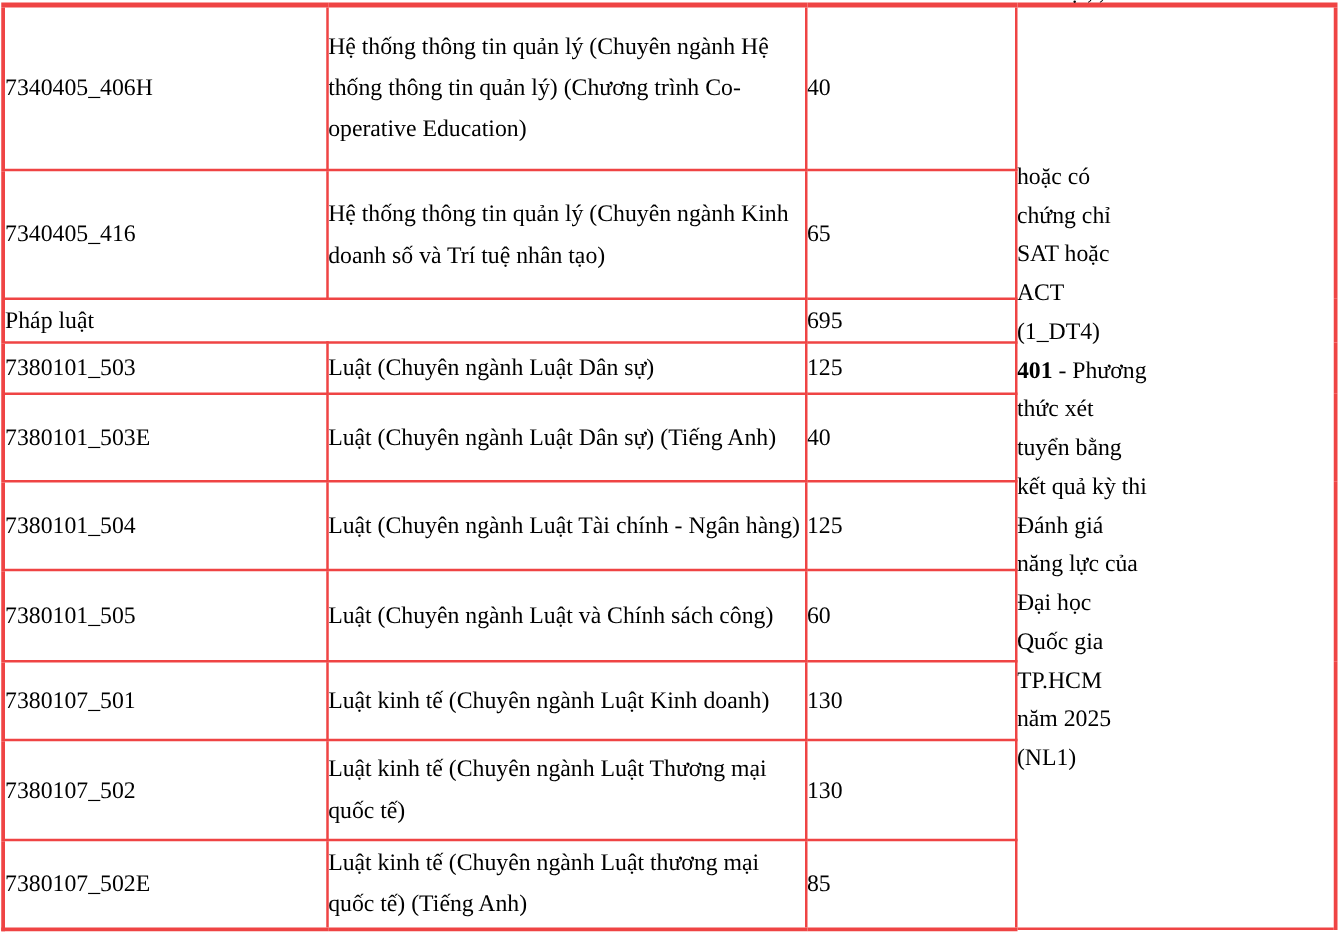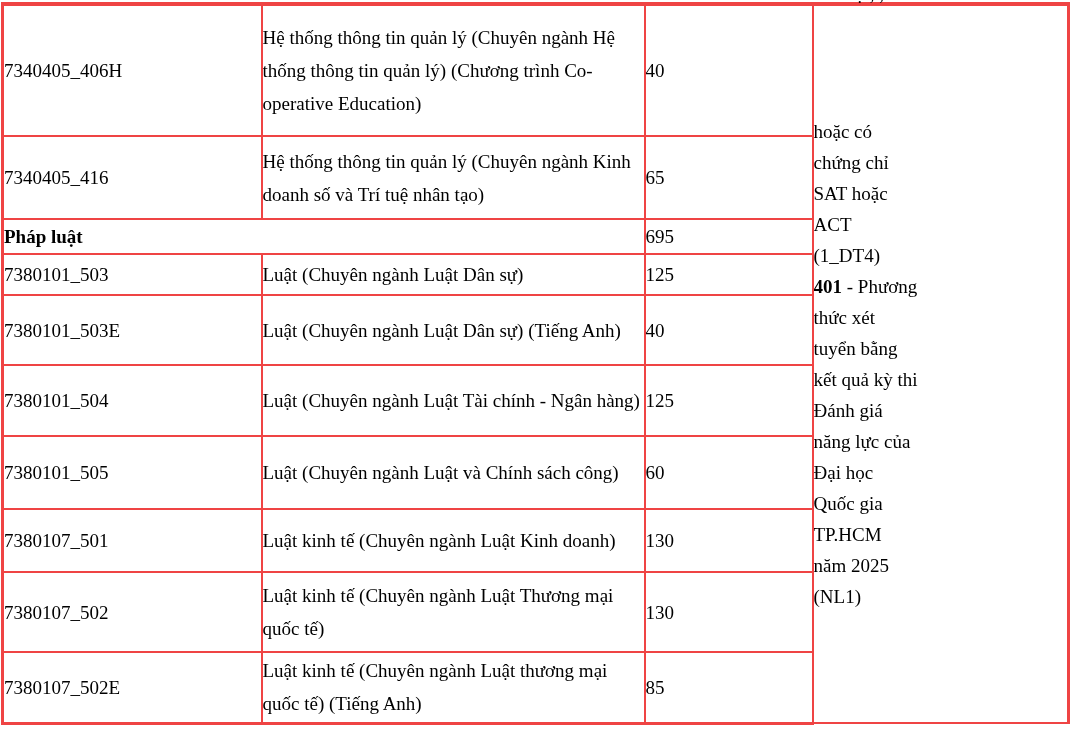--- a/index.html
+++ b/index.html
@@ -31,34 +31,34 @@
   }
   
   table.adm tr:first-child td { border-top-width: 4px; }
   table.adm tr:last-child td  { border-bottom-width: 3px; }
   table.adm td:first-child    { border-left-width: 3px; }
   table.adm td.method         { border-right-width: 3px; }
 
   td.code  { padding-left: 10px; }
   td.name  { padding-left: 13px; padding-right: 40px; }
   td.quota { padding-left: 118px; }
-  td.group { padding-left: 112px; font-weight: bold; }
+  td.group { padding-left: 112px; font-weight: normal; }
   td.quota.bold { font-weight: normal; }
 
   td.method {
     vertical-align: top;
     padding-left: 108px;
     padding-top: 6px;
     line-height: 31px;
   }
   td.method .mline { white-space: nowrap; }
 
   
   table.adm tr:nth-child(1)  { height: 132px; }
-  table.adm tr:nth-child(2)  { height: 83px; margin-top: 17px; }
+  table.adm tr:nth-child(2)  { height: 103px; margin-top: 17px; }
   table.adm tr:nth-child(3)  { height: 34px; }
   table.adm tr:nth-child(4)  { height: 41px; }
   table.adm tr:nth-child(5)  { height: 70px; }
   table.adm tr:nth-child(6)  { height: 71px; }
   table.adm tr:nth-child(7)  { height: 73px; }
   table.adm tr:nth-child(8)  { height: 63px; }
   table.adm tr:nth-child(9)  { height: 80px; margin-top: 17px; }
   table.adm tr:nth-child(10) { height: 71px; }
 
   

